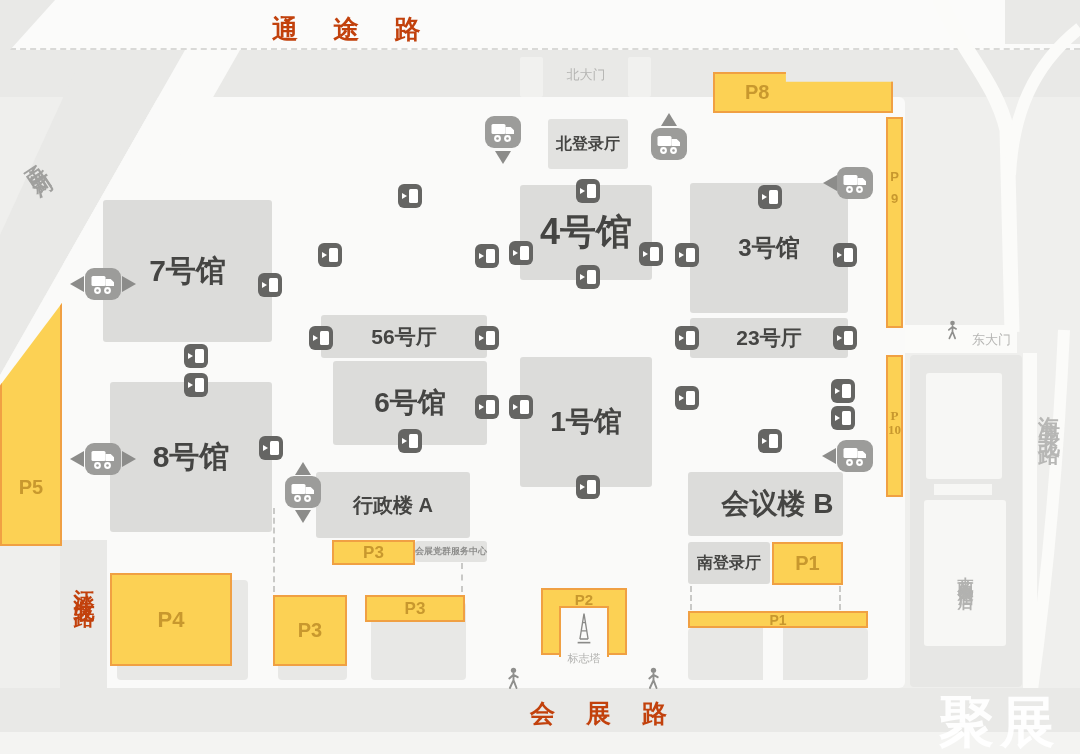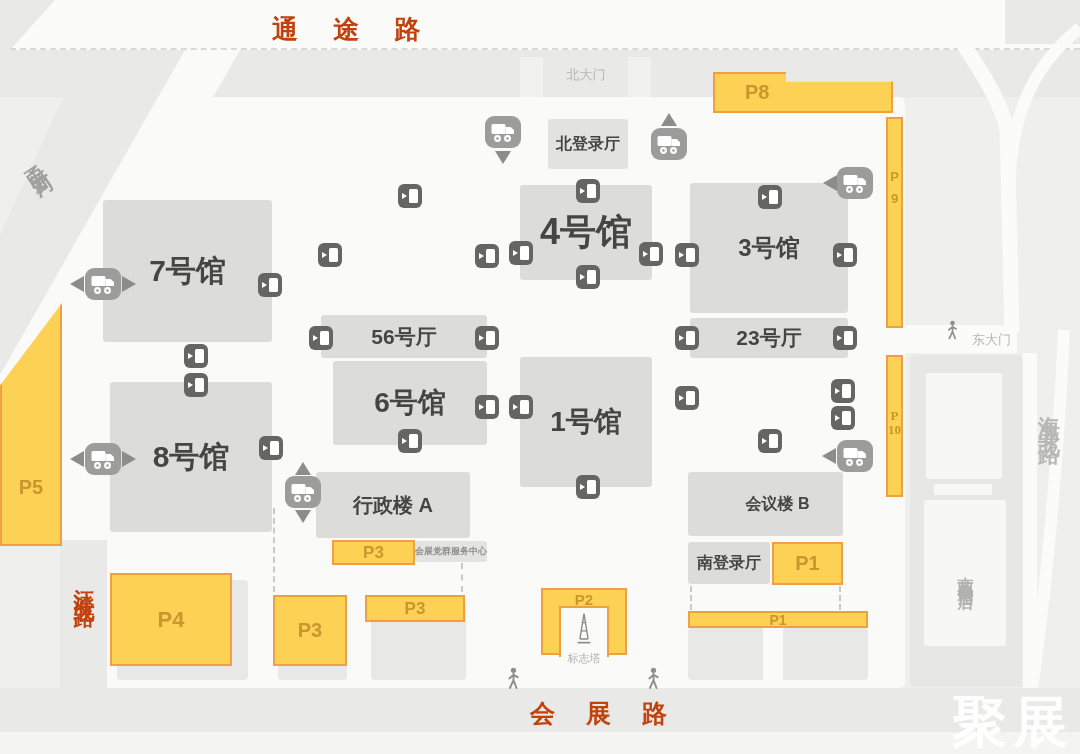--- a/index.html
+++ b/index.html
@@ -27,21 +27,21 @@
   
   .truck{position:absolute;width:36px;height:32px;background:#9c9c9a;border-radius:9px;}
   .arr{position:absolute;width:0;height:0;}
   .arr-left {border-top:8px solid transparent;border-bottom:8px solid transparent;border-right:14px solid #8c8c8a;}
   .arr-right{border-top:8px solid transparent;border-bottom:8px solid transparent;border-left:14px solid #8c8c8a;}
   .arr-up   {border-left:8px solid transparent;border-right:8px solid transparent;border-bottom:13px solid #8c8c8a;}
   .arr-down {border-left:8px solid transparent;border-right:8px solid transparent;border-top:13px solid #8c8c8a;}
   .ped{position:absolute;}
   .dash{position:absolute;width:0;border-left:2px dashed #c9c9c7;}
   .gate-label{position:absolute;color:#b5b5b3;font-size:13px;white-space:nowrap;}
-  .watermark{position:absolute;right:4px;bottom:0;font-size:55px;font-weight:bold;letter-spacing:6px;
+  .watermark{position:absolute;right:17px;bottom:0;font-size:55px;font-weight:bold;letter-spacing:6px;
              color:rgba(255,255,255,.95);line-height:1;padding:0 2px 4px 0;}
   .p2cut{position:absolute;left:16px;top:16px;width:50px;height:51px;background:#fafaf9;
          border:2px solid #f0a043;border-bottom:none;}
 </style>
 </head>
 <body>
 
 <div id="map">
 
   <div class="abs top-strip"></div>
@@ -92,21 +92,21 @@
   <div class="hall" style="left:103px;top:200px;width:169px;height:142px;font-size:30px;">7号馆</div>
   <div class="hall" style="left:110px;top:382px;width:162px;height:150px;font-size:30px;">8号馆</div>
   <div class="hall" style="left:321px;top:315px;width:166px;height:43px;font-size:21px;">56号厅</div>
   <div class="hall" style="left:333px;top:361px;width:154px;height:84px;font-size:28px;">6号馆</div>
   <div class="hall" style="left:520px;top:185px;width:132px;height:95px;font-size:36px;">4号馆</div>
   <div class="hall" style="left:520px;top:357px;width:132px;height:130px;font-size:28px;">1号馆</div>
   <div class="hall" style="left:690px;top:183px;width:158px;height:130px;font-size:24px;">3号馆</div>
   <div class="hall" style="left:690px;top:318px;width:158px;height:40px;font-size:21px;">23号厅</div>
 
   <div class="hall" style="left:316px;top:472px;width:154px;height:66px;font-size:20px;">行政楼 A</div>
-  <div class="hall" style="left:688px;top:472px;width:155px;height:64px;font-size:16px;padding-left:24px;">会议楼 B</div>
+  <div class="hall" style="left:688px;top:472px;width:155px;height:64px;font-size:28px;padding-left:24px;">会议楼 B</div>
   <div class="hall" style="left:548px;top:119px;width:80px;height:50px;font-size:16px;background:#e2e2e0;">北登录厅</div>
   <div class="hall" style="left:688px;top:542px;width:82px;height:42px;font-size:16px;">南登录厅</div>
   <div class="hall" style="left:415px;top:541px;width:72px;height:21px;font-size:9px;background:#e3e3e1;color:#8e8e8c;font-weight:bold;">会展党群服务中心</div>
 
   <div class="park" style="left:713px;top:72px;width:180px;height:41px;font-size:20px;justify-content:flex-start;padding-left:30px;
        clip-path:polygon(0% 0%,40.5% 0%,40.5% 24%,100% 24%,100% 100%,0% 100%);">P8</div>
   <div class="park" style="left:886px;top:117px;width:17px;height:211px;font-size:13px;line-height:22px;padding-top:47px;align-items:flex-start;word-break:break-all;text-align:center;">P9</div>
   <div class="park" style="left:886px;top:355px;width:17px;height:142px;font-size:13px;line-height:14px;padding-top:52px;align-items:flex-start;word-break:break-all;text-align:center;font-family:Liberation Serif, serif;">P10</div>
   <div class="park" style="left:0;top:303px;width:62px;height:243px;font-size:20px;padding-top:125px;
        clip-path:polygon(100% 0,100% 100%,0 100%,0 34%);">P5</div>

